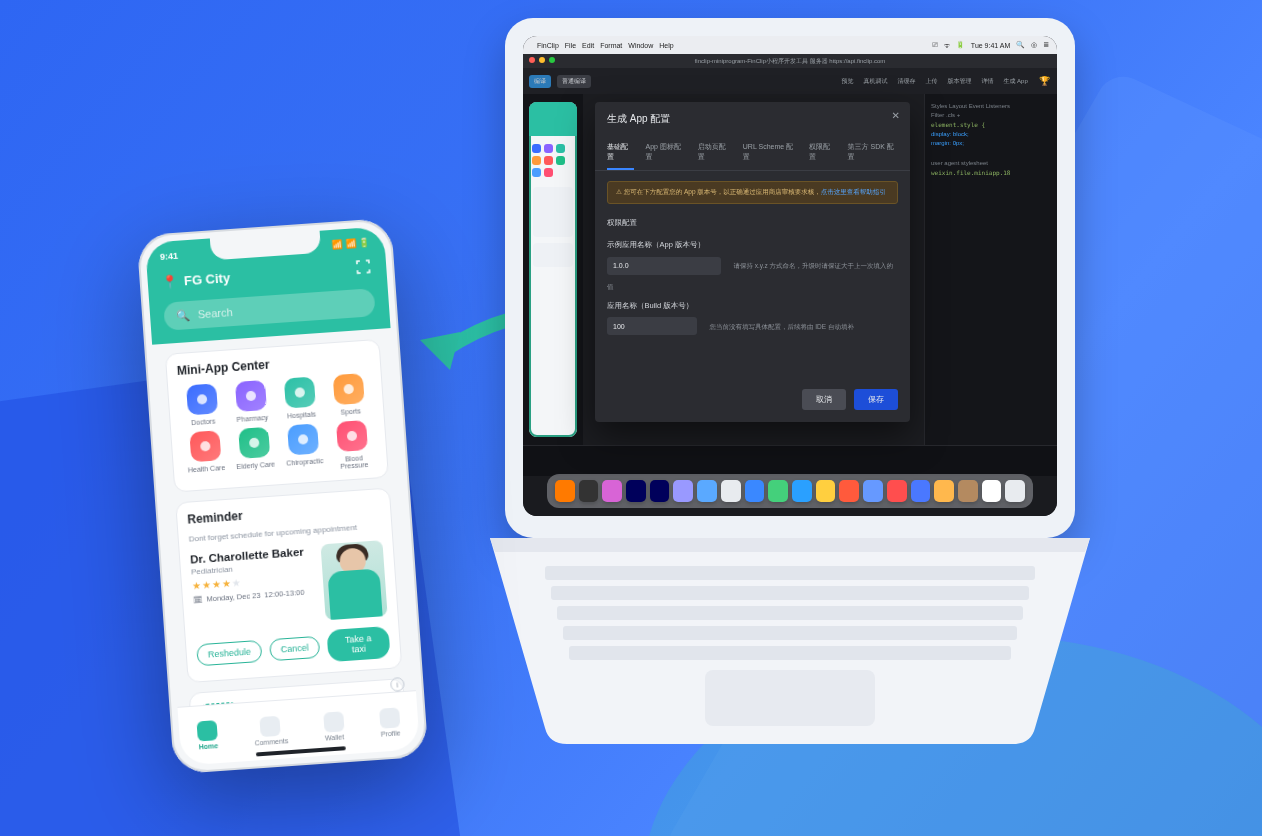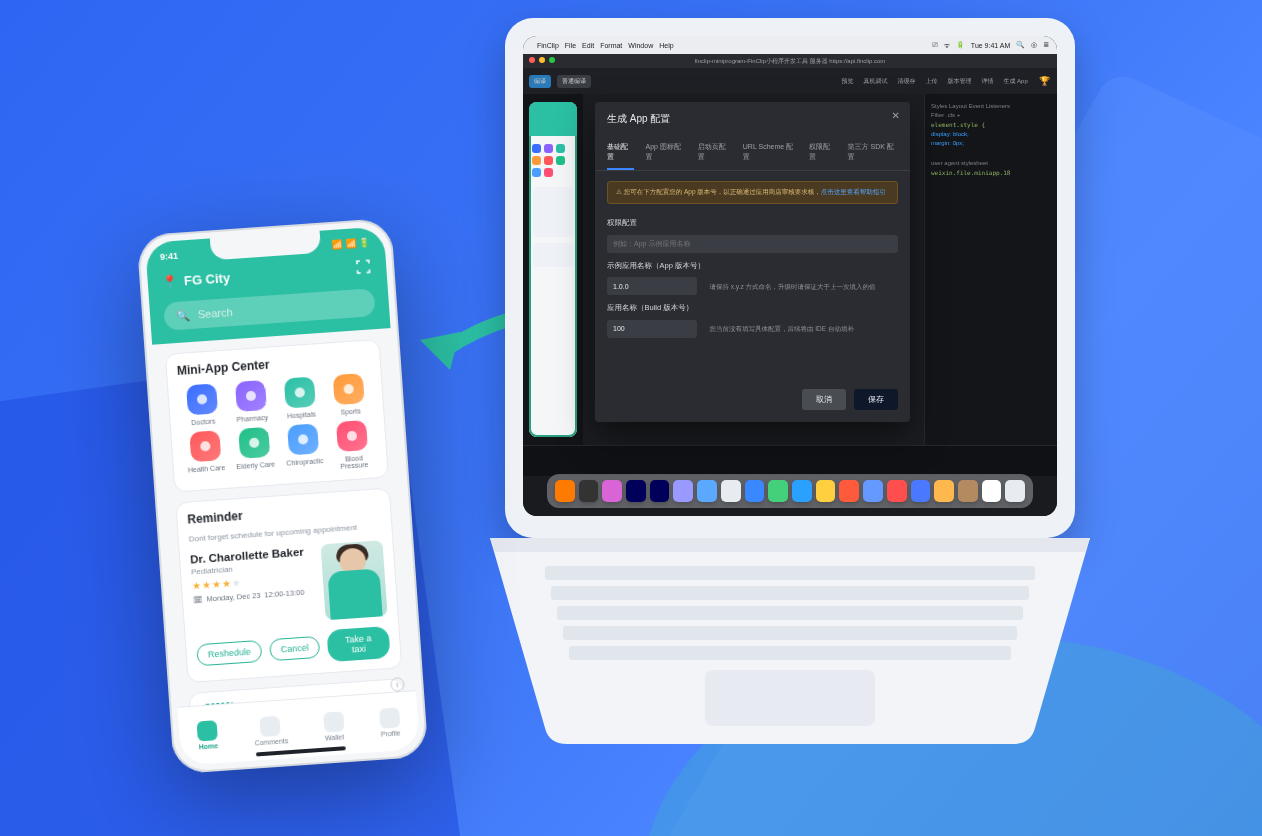--- a/index.html
+++ b/index.html
@@ -59,21 +59,21 @@
   .tab{padding:6px 0;}
   .tab.active{color:#e6e8eb;border-bottom:2px solid #3a86ff;}
   .notice{margin:10px 12px;background:#4a3a22;border:1px solid #6a5326;border-radius:3px;padding:6px 8px;font-size:6.5px;color:#d9b874;}
   .notice a{color:#56a6ff;}
   .fgroup{padding:4px 12px;}
   .flabel{font-size:7.5px;color:#d3d6db;margin-bottom:4px;}
   .finput{width:100%;height:18px;background:#3b3d44;border:none;border-radius:3px;font-size:7px;color:#e6e8eb;padding:0 6px;box-sizing:border-box;}
   .fhint{font-size:6.5px;color:#8d9299;margin-top:4px;}
   .modal-actions{position:absolute;bottom:12px;right:12px;display:flex;gap:8px;}
   .mbtn{font-size:8px;padding:5px 14px;border-radius:3px;border:none;color:#e6e8eb;background:#4a4c54;}
-  .mbtn.primary{background:#0f172a;}
+  .mbtn.primary{background:#1d4ed8;}
 
   
   .dock{position:absolute;bottom:8px;left:50%;transform:translateX(-50%);height:34px;width:470px;border-radius:12px;background:rgba(230,232,238,.35);backdrop-filter:blur(4px);display:flex;align-items:center;justify-content:center;gap:4px;padding:0 8px;}
   .dock-ico{width:22px;height:22px;border-radius:5px;box-shadow:0 2px 4px rgba(0,0,0,.2);}
 
   
   .phone{position:absolute;left:155px;top:226px;width:255px;height:540px;transform:rotate(-4deg);filter:drop-shadow(0 28px 46px rgba(0,0,0,.35));}
   .ph-body{position:absolute;inset:0;background:#f4f6f8;border-radius:34px;box-shadow:inset 0 0 0 2px #d7dbe0;}
   .ph-screen{position:absolute;inset:8px;border-radius:28px;overflow:hidden;background:#f4f6f8;}
   .notch{position:absolute;top:0;left:50%;transform:translateX(-50%);width:110px;height:22px;background:#f4f6f8;border-radius:0 0 16px 16px;z-index:5;}
@@ -228,25 +228,24 @@
               <div class="tab">启动页配置</div>
               <div class="tab">URL Scheme 配置</div>
               <div class="tab">权限配置</div>
               <div class="tab">第三方 SDK 配置</div>
             </div>
             <div class="notice">
               <span>⚠ 您可在下方配置您的 App 版本号，以正确通过应用商店审核要求核，</span><a>点击这里查看帮助指引</a>
             </div>
             <div class="fgroup">
               <div class="flabel">权限配置</div>
-              <input class="finput" placeholder="例如：App 示例应用名称" style="">
             </div>
             <div class="fgroup">
               <div class="flabel">示例应用名称（App 版本号）</div>
-              <input class="finput" style="width: 90px;" value="1.0.0">
+              <input class="finput" style="width: 114px;" value="1.0.0">
               <span class="fhint" style="margin-left:8px">请保持 x.y.z 方式命名，升级时请保证大于上一次填入的值</span>
             </div>
             <div class="fgroup">
               <div class="flabel">应用名称（Build 版本号）</div>
               <input class="finput" style="width: 90px;" value="100">
               <span class="fhint" style="margin-left:8px">您当前没有填写具体配置，后续将由 IDE 自动填补</span>
             </div>
             <div class="modal-actions">
               <button class="mbtn">取消</button>
               <button class="mbtn primary">保存</button>

